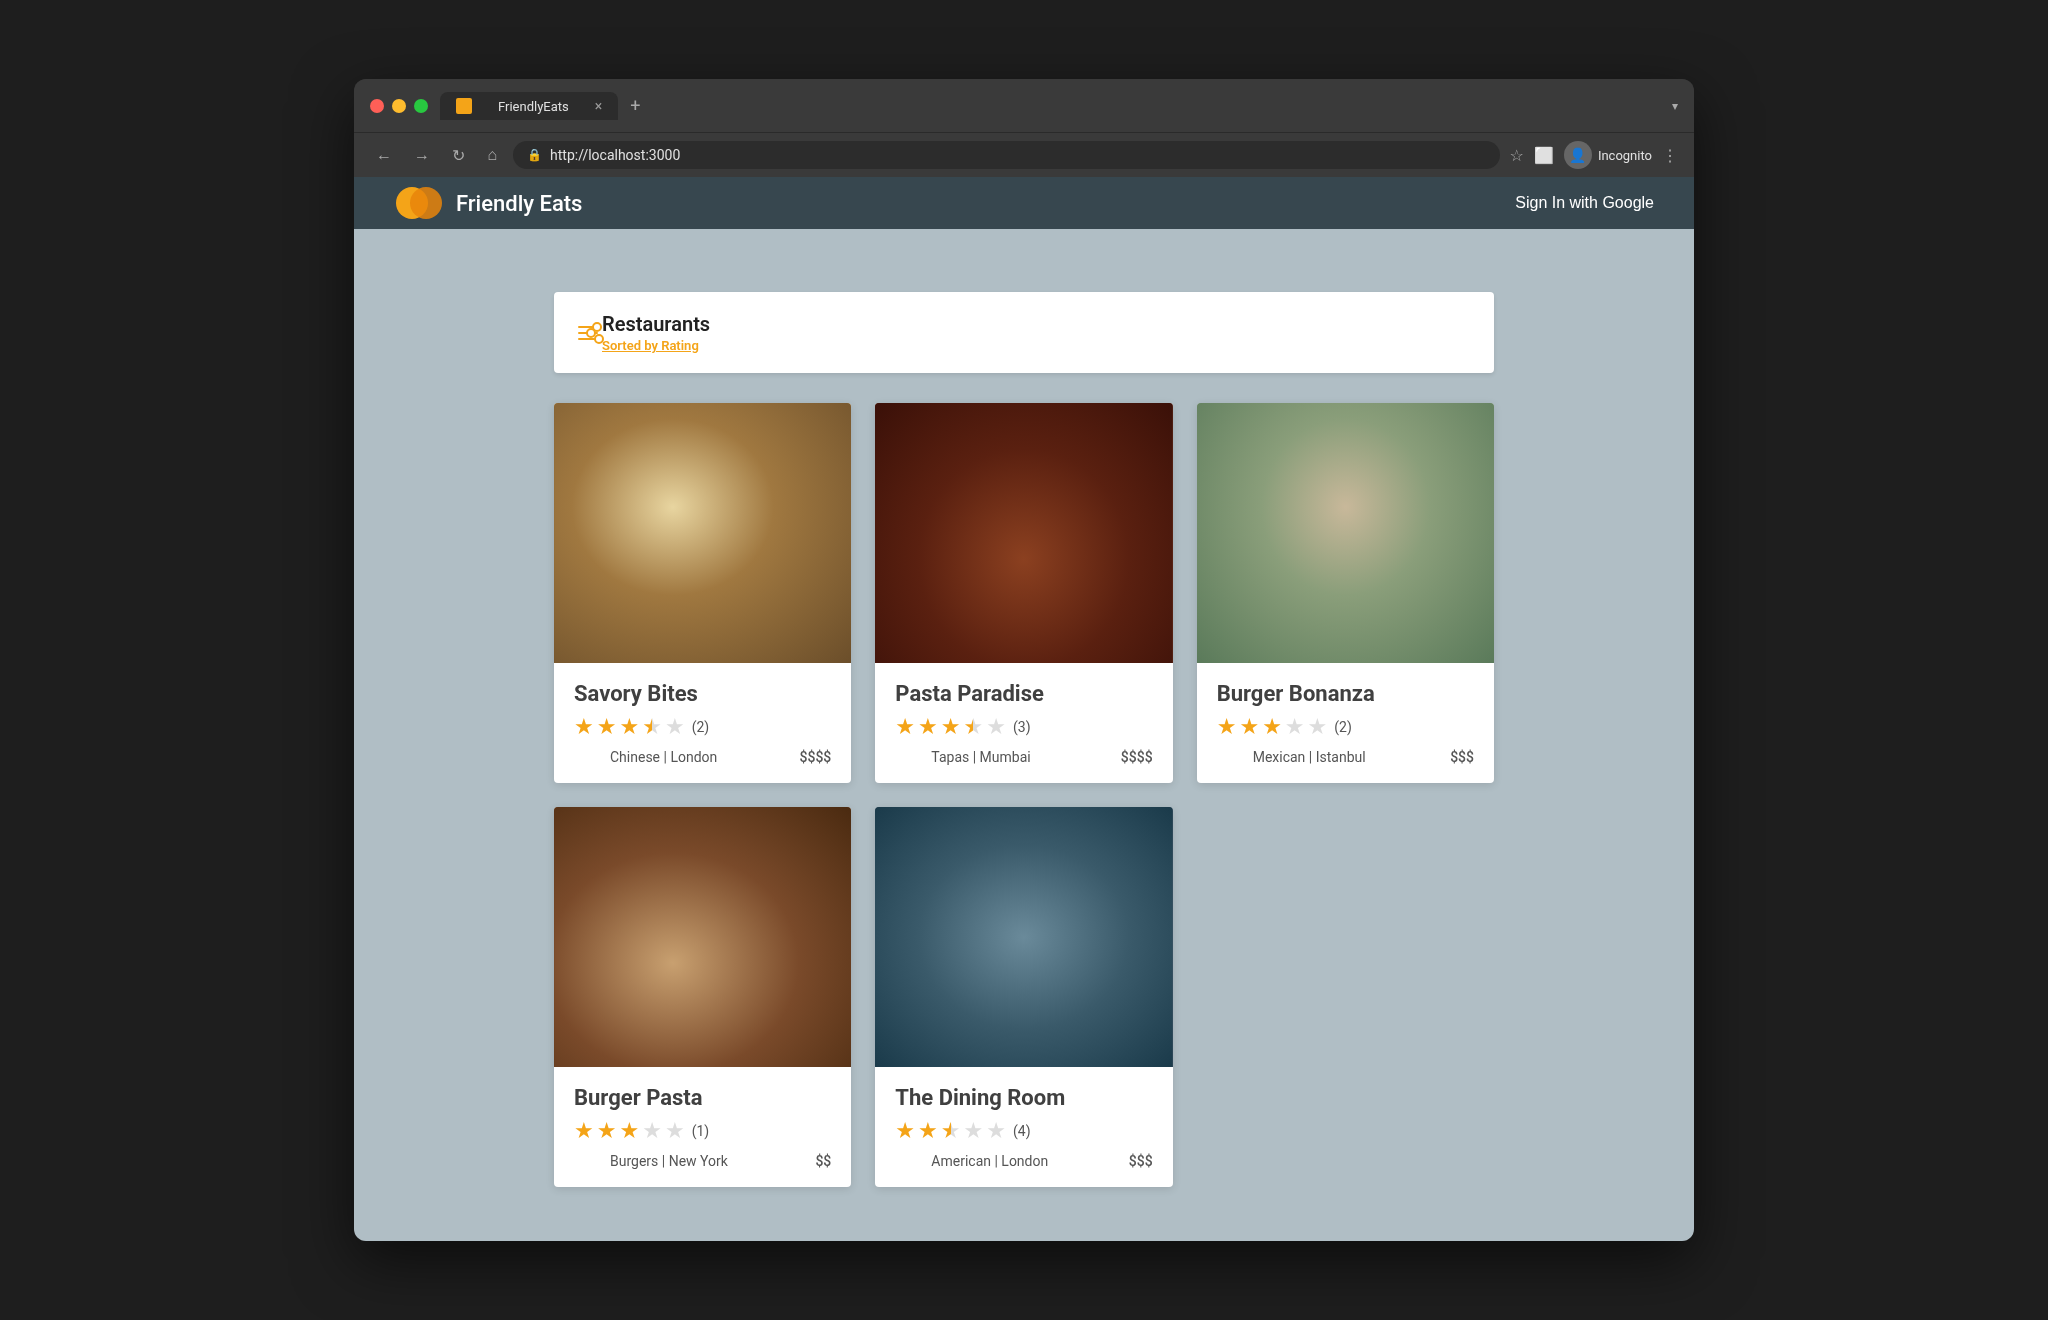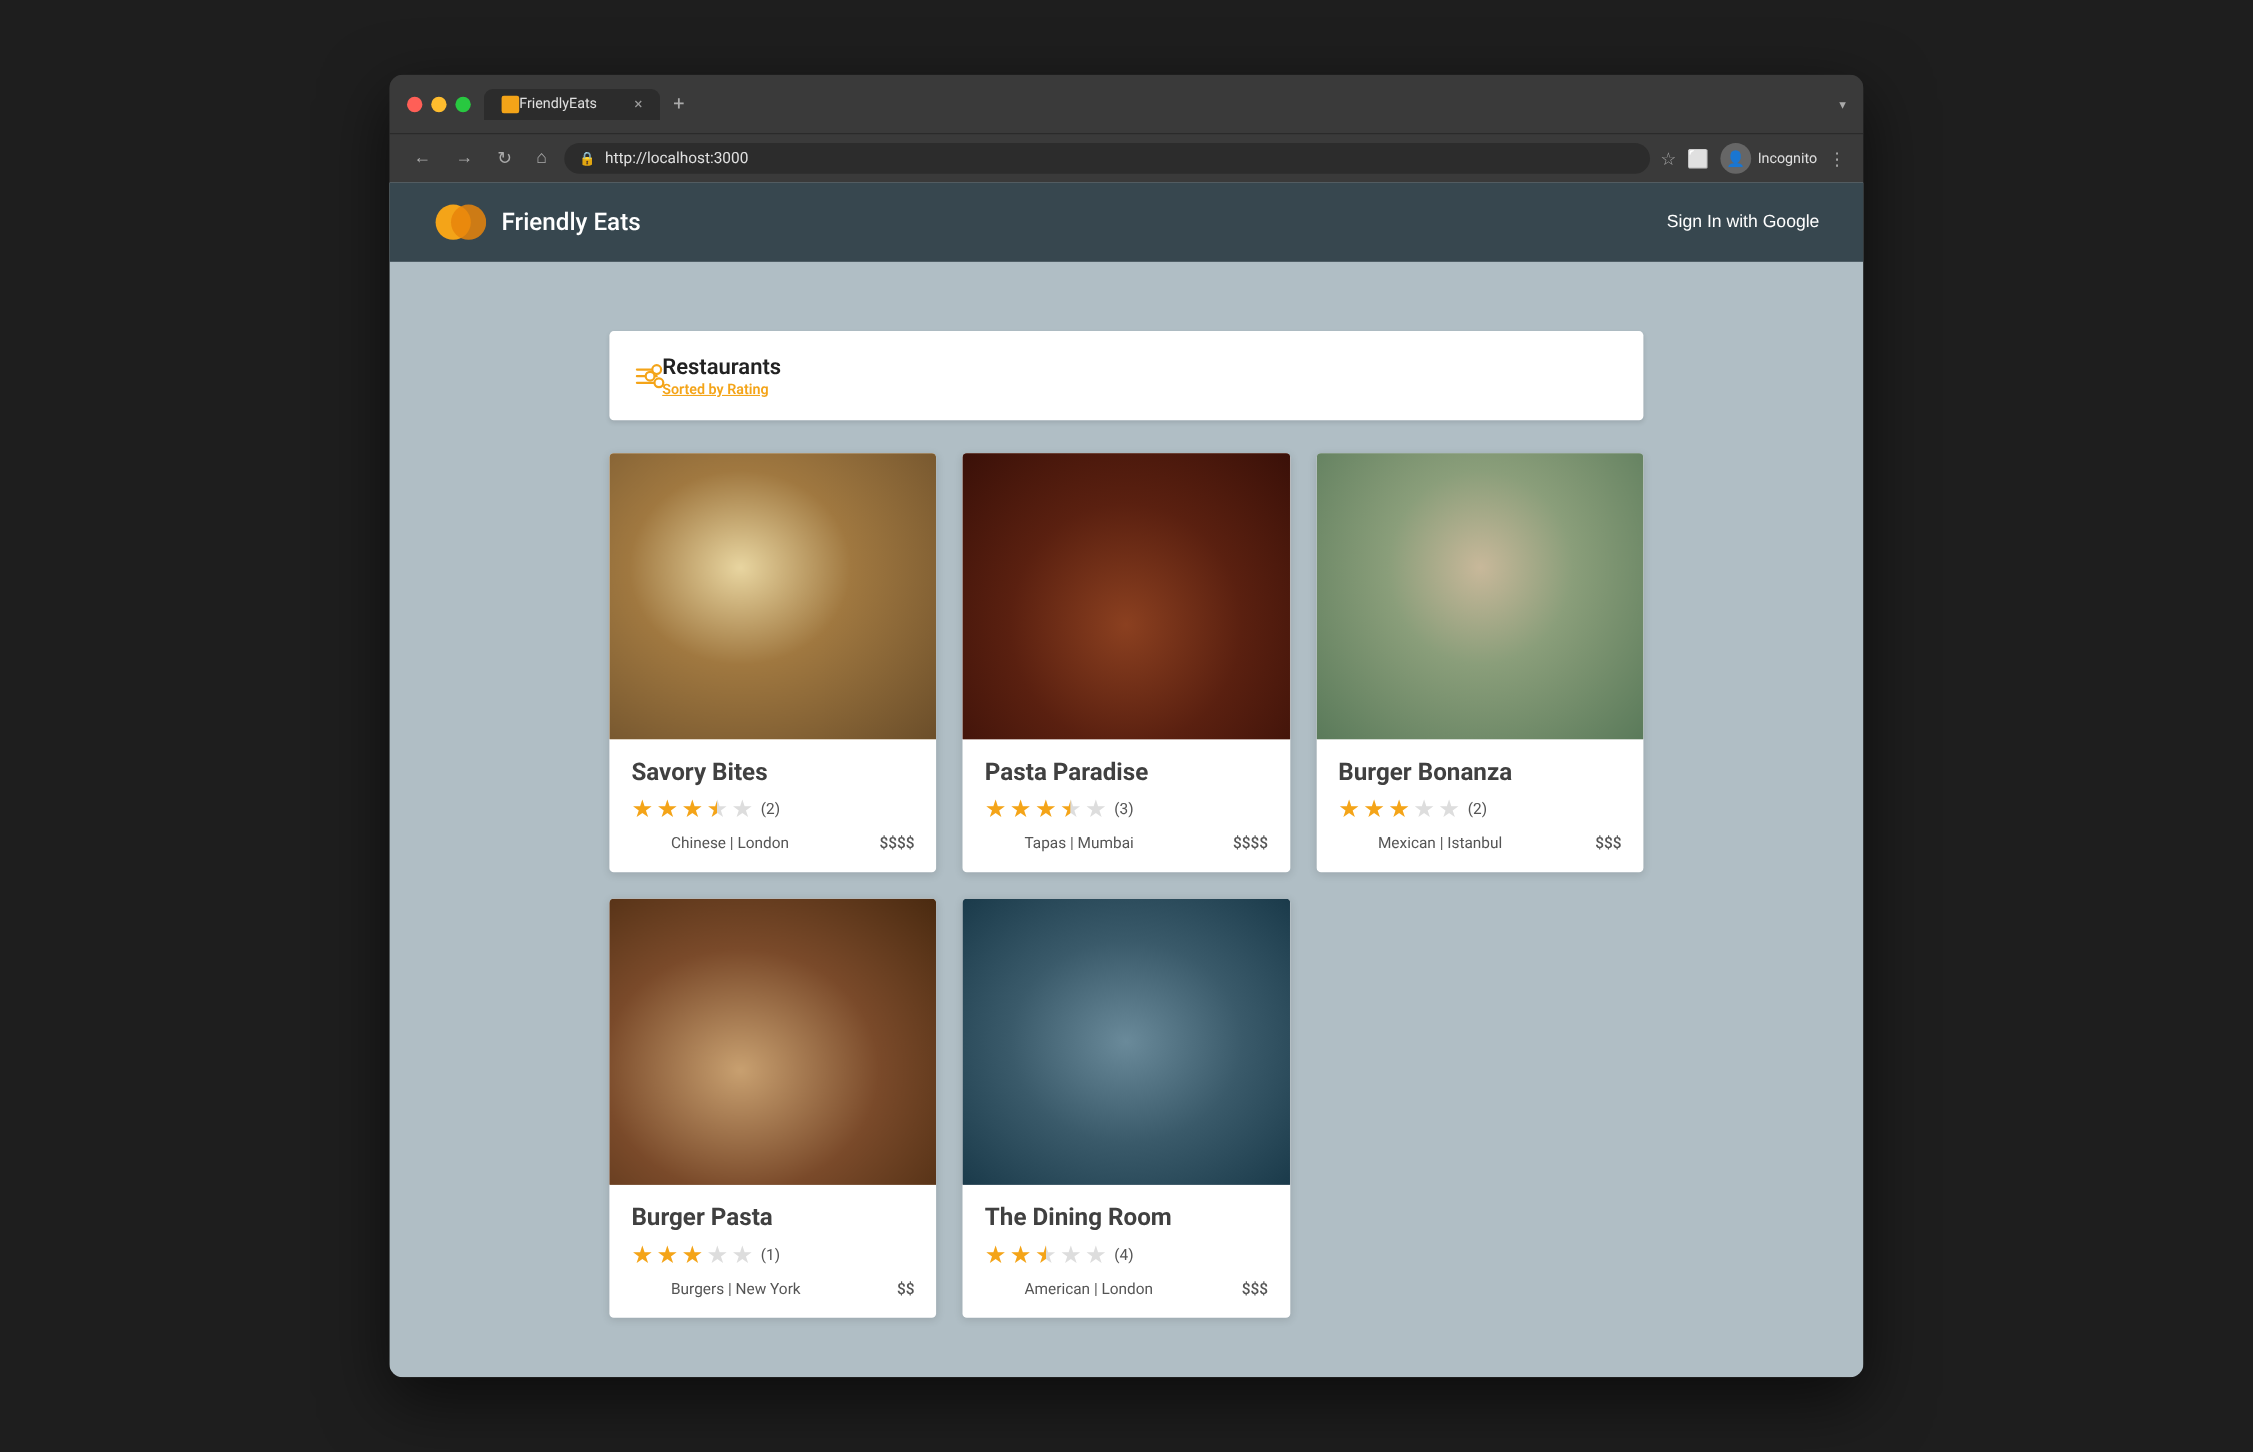--- a/index.html
+++ b/index.html
@@ -50,22 +50,22 @@
       align-items: center;
       flex: 1;
       gap: 4px;
     }
 
     .browser-tab {
       background: #2c2c2c;
       border-radius: 8px 8px 0 0;
       padding: 6px 16px;
       display: flex;
-      align-items: center;
-      gap: 0;
+      align-items: flex-end;
+      gap: 26px;
       font-size: 13px;
       color: #e0e0e0;
       min-width: 160px;
     }
 
     .tab-favicon {
       width: 16px;
       height: 16px;
       background: #f4a418;
       border-radius: 2px;
@@ -168,21 +168,21 @@
       min-height: 700px;
     }
 
     
     .app-header {
       background: #37474f;
       display: flex;
       align-items: center;
       justify-content: space-between;
       padding: 0 40px;
-      height: 72px;
+      height: 52px;
     }
 
     .app-logo {
       display: flex;
       align-items: center;
       gap: 14px;
     }
 
     .logo-icon {
       width: 48px;

